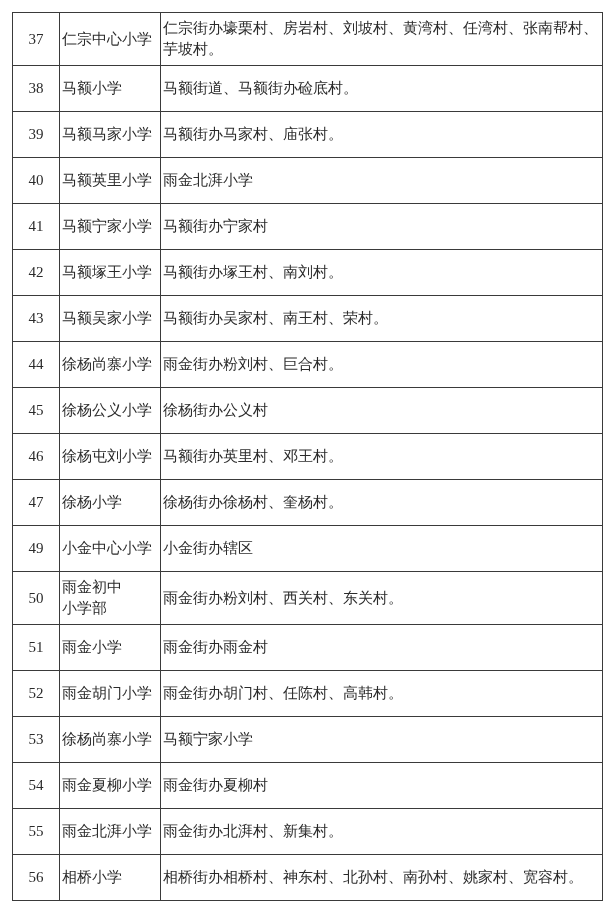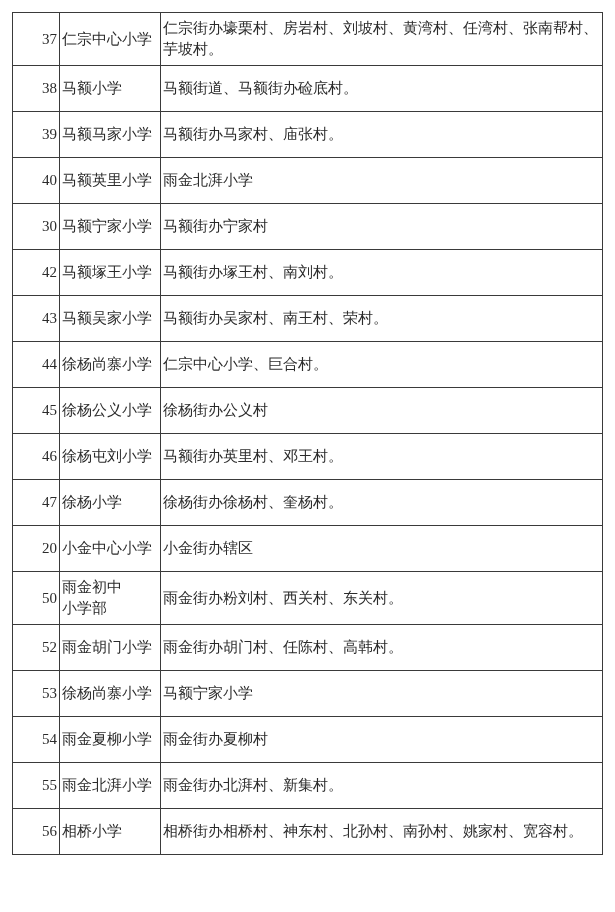--- a/index.html
+++ b/index.html
@@ -25,21 +25,21 @@
   table.school-table td {
     border: 1px solid #3a3a3a;
     font-size: 15px;
     line-height: 21px;
     height: 35px;
     padding: 5px 2px;
     vertical-align: middle;
     word-break: break-all;
   }
   td.cell-no {
-    text-align: right;
+    text-align: center;
     font-family: "Liberation Serif", "DejaVu Serif", serif;
   }
   td.cell-school {
     white-space: pre-line;
   }
   td.cell-area {
     text-align: left;
     padding-left: 8px;
     padding-right: 4px;
     margin-top: 32px;
@@ -70,64 +70,69 @@
           <td class="cell-no">39</td>
           <td class="cell-school">马额马家小学</td>
           <td class="cell-area">马额街办马家村、庙张村。</td>
         </tr>
         <tr>
           <td class="cell-no">40</td>
           <td class="cell-school">马额英里小学</td>
           <td class="cell-area">雨金北湃小学</td>
         </tr>
         <tr>
-          <td class="cell-no">30</td>
+          <td class="cell-no">41</td>
           <td class="cell-school">马额宁家小学</td>
           <td class="cell-area">马额街办宁家村</td>
         </tr>
         <tr>
           <td class="cell-no">42</td>
           <td class="cell-school">马额塚王小学</td>
           <td class="cell-area">马额街办塚王村、南刘村。</td>
         </tr>
         <tr>
           <td class="cell-no">43</td>
           <td class="cell-school">马额吴家小学</td>
           <td class="cell-area">马额街办吴家村、南王村、荣村。</td>
         </tr>
         <tr>
           <td class="cell-no">44</td>
           <td class="cell-school">徐杨尚寨小学</td>
-          <td class="cell-area">仁宗中心小学、巨合村。</td>
+          <td class="cell-area">雨金街办粉刘村、巨合村。</td>
         </tr>
         <tr>
           <td class="cell-no">45</td>
           <td class="cell-school">徐杨公义小学</td>
           <td class="cell-area">徐杨街办公义村</td>
         </tr>
         <tr>
           <td class="cell-no">46</td>
           <td class="cell-school">徐杨屯刘小学</td>
           <td class="cell-area">马额街办英里村、邓王村。</td>
         </tr>
         <tr>
           <td class="cell-no">47</td>
           <td class="cell-school">徐杨小学</td>
           <td class="cell-area">徐杨街办徐杨村、奎杨村。</td>
         </tr>
         <tr>
-          <td class="cell-no">20</td>
+          <td class="cell-no">49</td>
           <td class="cell-school">小金中心小学</td>
           <td class="cell-area">小金街办辖区</td>
         </tr>
         <tr>
           <td class="cell-no">50</td>
           <td class="cell-school">雨金初中
 小学部</td>
           <td class="cell-area">雨金街办粉刘村、西关村、东关村。</td>
+        </tr>
+        <tr>
+          <td class="cell-no">51</td>
+          <td class="cell-school">雨金小学</td>
+          <td class="cell-area">雨金街办雨金村</td>
         </tr>
         <tr>
           <td class="cell-no">52</td>
           <td class="cell-school">雨金胡门小学</td>
           <td class="cell-area">雨金街办胡门村、任陈村、高韩村。</td>
         </tr>
         <tr>
           <td class="cell-no">53</td>
           <td class="cell-school">徐杨尚寨小学</td>
           <td class="cell-area">马额宁家小学</td>

